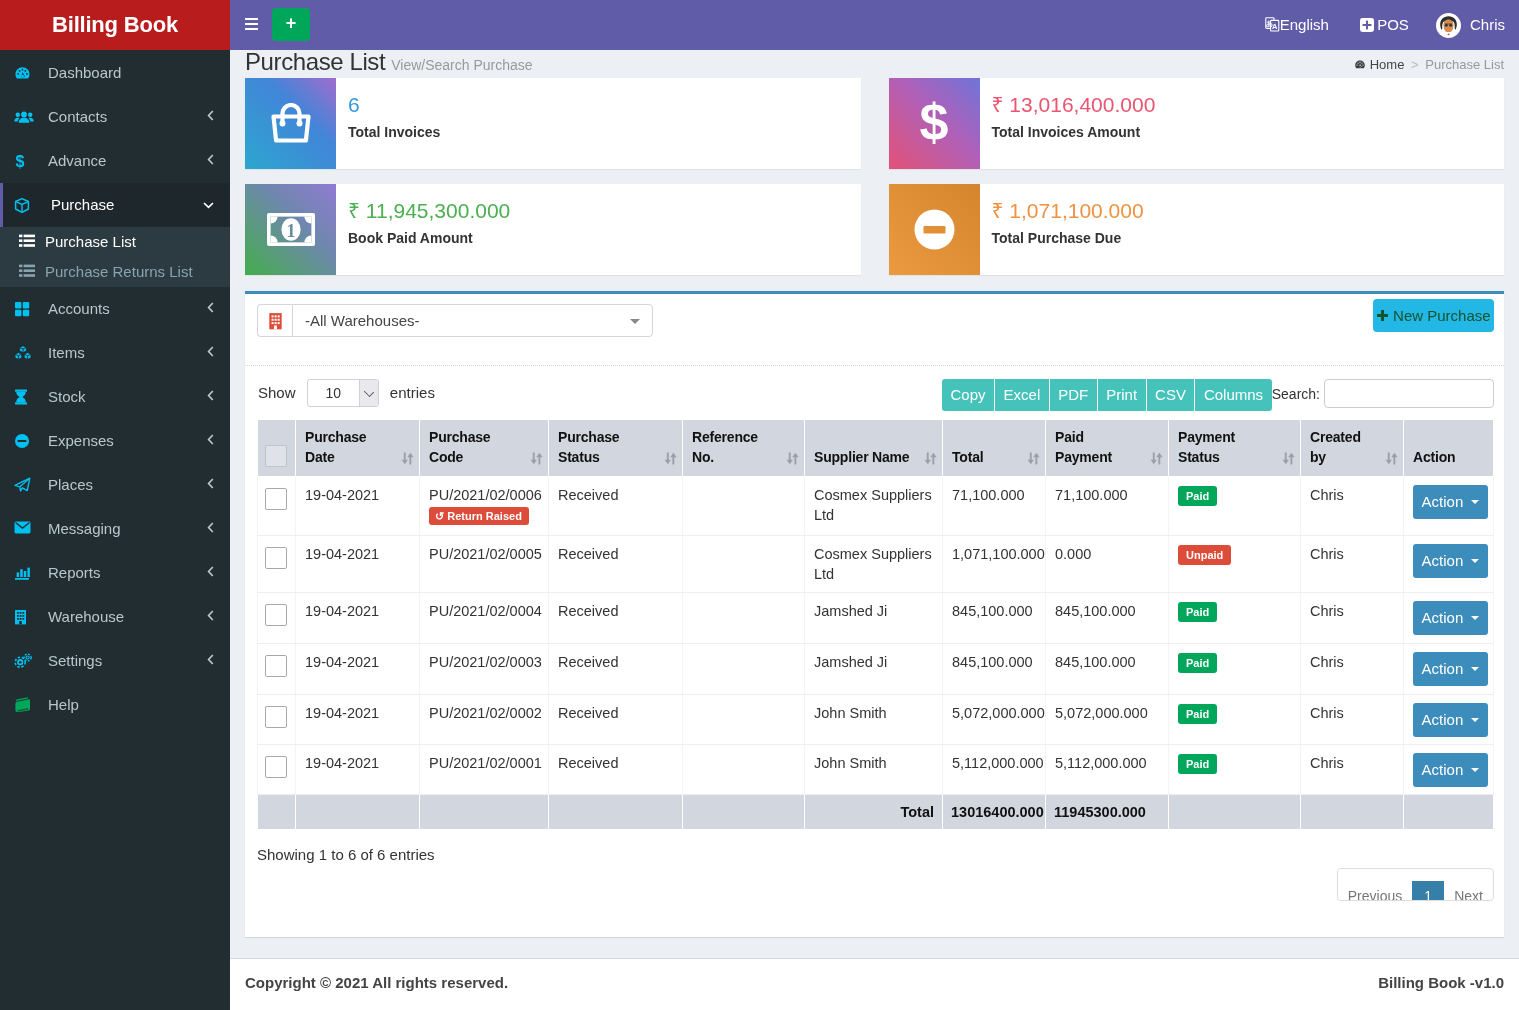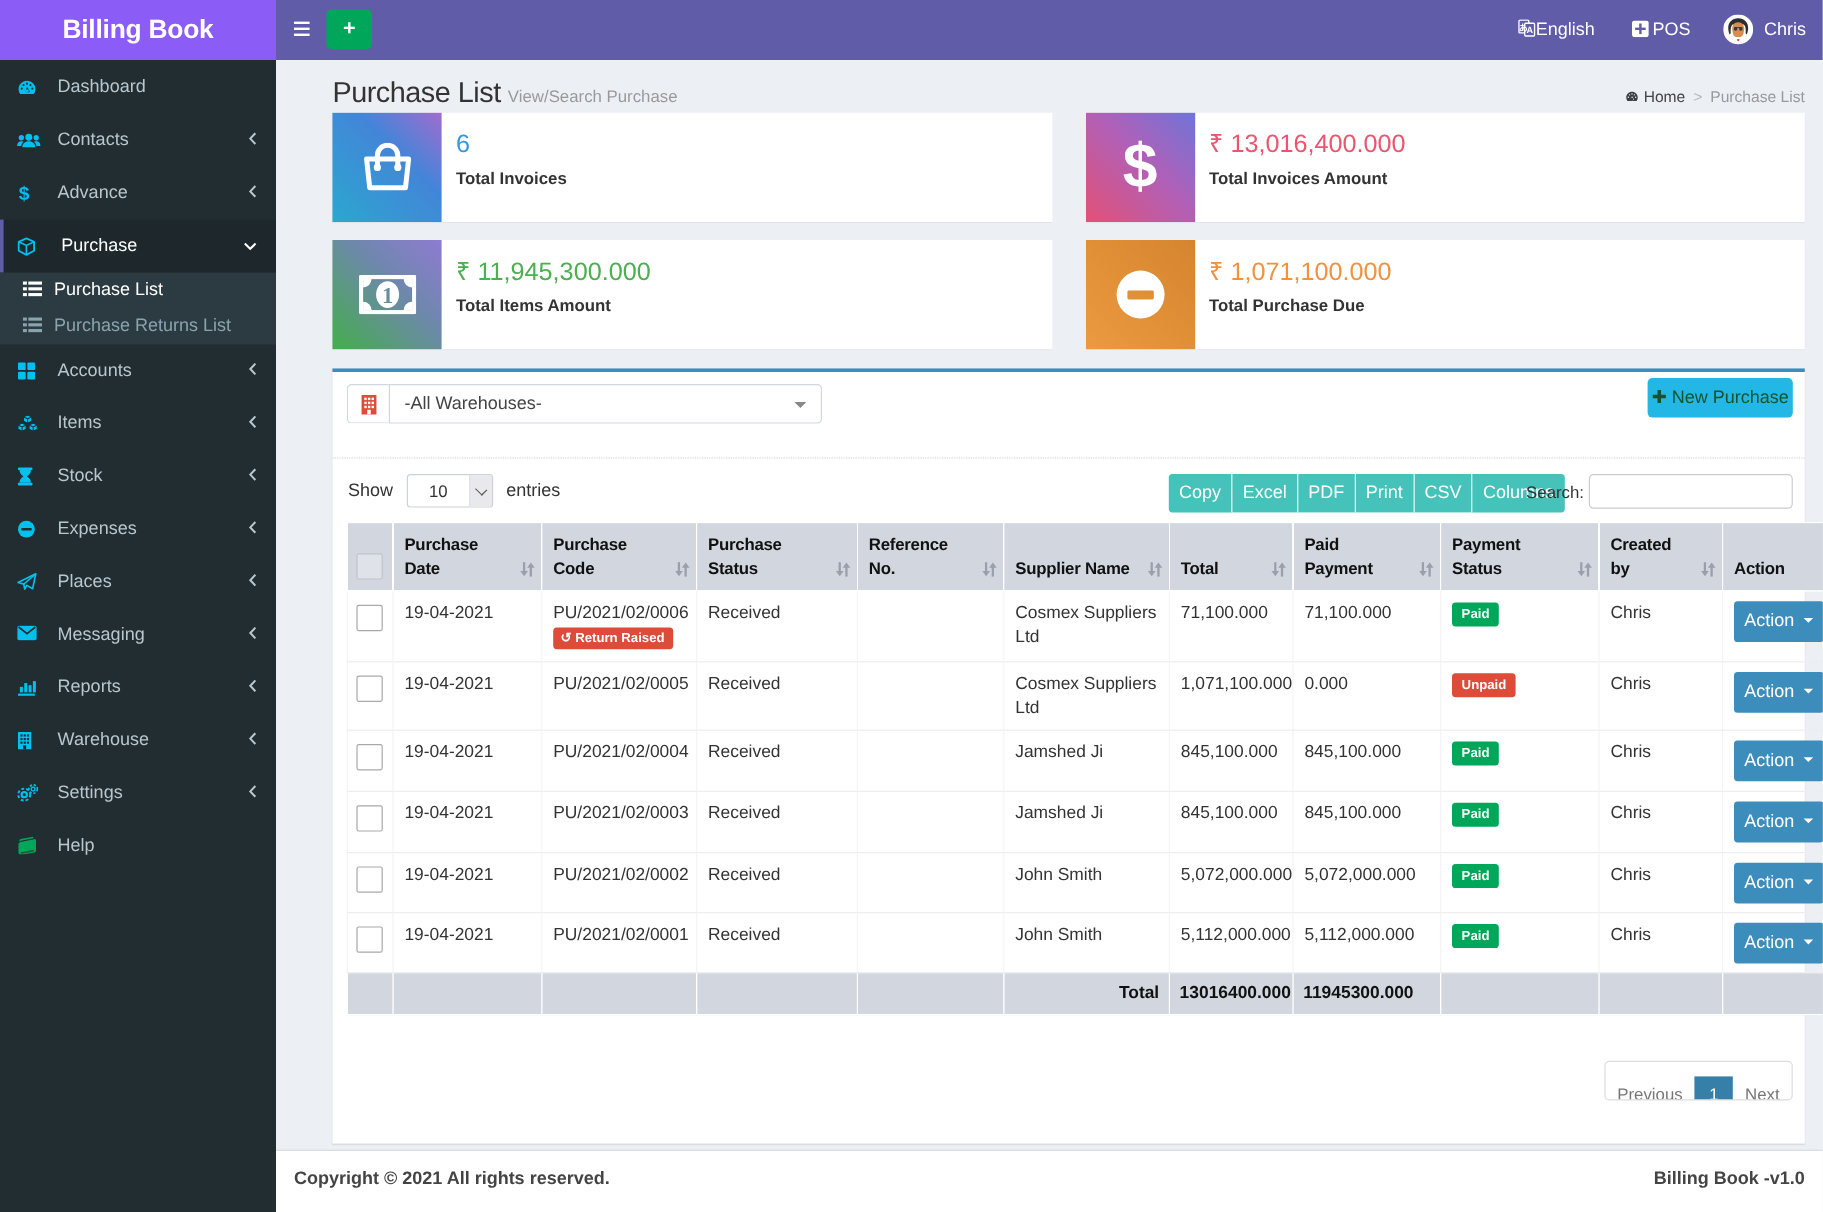--- a/index.html
+++ b/index.html
@@ -1,39 +1,39 @@
 <!DOCTYPE html>
 <html><head>
 <meta charset="utf-8">
 <title>Purchase List</title>
 <style>
 * { box-sizing: border-box; margin:0; padding:0; }
 html,body { width:1519px; height:1010px; overflow:hidden; }
 body { font-family:"Liberation Sans", sans-serif; font-size:15px; color:#333; background:#ecf0f5; position:relative; }
 .navbar { position:absolute; top:0; left:0; width:1519px; height:50px; background:#605ca8; z-index:10; }
-.logo { position:absolute; left:0; top:0; width:230px; height:50px; background:#8b5cf6; color:#fff; font-size:22px; font-weight:bold; text-align:center; line-height:50px; letter-spacing:-0.2px; }
+.logo { position:absolute; left:0; top:0; width:230px; height:50px; background:#b91c1c; color:#fff; font-size:22px; font-weight:bold; text-align:center; line-height:50px; letter-spacing:-0.2px; }
 .hamb { position:absolute; left:245px; top:18px; width:13px; height:13px; }
 .hamb div { height:2px; background:#fff; margin-bottom:3px; }
 .plusbtn { position:absolute; left:272px; top:8px; width:38px; height:33px; background:#00a65a; border-radius:4px; color:#fff; text-align:center; line-height:31px; font-size:18px; font-weight:bold; }
 .nav-right { position:absolute; right:0px; top:0; height:50px; }
 .nav-item { display:inline-block; color:#fff; font-size:15px; line-height:50px; vertical-align:top; }
 .sidebar { position:absolute; left:0; top:50px; width:230px; height:960px; background:#222d32; }
 .mi { position:relative; height:44px; line-height:44px; color:#b8c7ce; font-size:15px; cursor:pointer; }
 .mi .mic { position:absolute; left:14px; top:0px; width:22px; height:44px; }
 .mi .mic svg { position:absolute; top:50%; margin-top:-8px; }
 .mi .mt { margin-left:48px; }
 .mi .arr { position:absolute; right:16px; top:15px; }
 .mi.active { background:#1e282c; color:#fff; border-left:3px solid #605ca8; }
 .mi.active .mic { left:11px; }
 .submenu { background:#2c3b41; }
 .smi { position:relative; height:30px; line-height:30px; color:#8aa4af; font-size:15px; }
 .smi.on { color:#fff; }
 .smi .mic { position:absolute; left:19px; top:7px; }
 .smi .mt { margin-left:45px; }
-.content { position:absolute; left:230px; top:50px; width:1289px;padding-left:32px; }
+.content { position:absolute; left:230px; top:34px; width:1289px; }
 .chead { position:relative; height:44px; padding:14px 15px 0 15px; }
 .chead h1 { font-size:24px; font-weight:normal; color:#333; display:inline; letter-spacing:-0.4px; }
 .chead small { font-size:14px; color:#999; font-weight:normal; margin-left:6px; }
 .bcrumb { position:absolute; right:15px; top:23px; font-size:13px; color:#444; }
 .bcrumb .grey { color:#999; }
 .bcrumb .sep { color:#b8b8b8; margin:0 3px; }
 .cards { padding:0 15px; }
 .cardrow { display:flex; gap:28px; margin-bottom:15px; }
 .scard { flex:1; background:#fff; height:91px; display:flex; box-shadow:0 1px 1px rgba(0,0,0,0.05); }
 .scard .ic { width:91px; height:91px; flex:none; display:flex; align-items:center; justify-content:center; }
@@ -405,21 +405,21 @@
                     <ellipse cx="24" cy="16.5" rx="9.6" ry="11.2"></ellipse>
                   </g>
                   <text x="24" y="23.5" text-anchor="middle" font-family="Liberation Serif" font-size="19" font-weight="bold" fill="#000">1</text>
                 </mask>
               </defs>
               <rect x="0" y="0" width="48" height="33" rx="2" fill="#fff" mask="url(#mb)"></rect>
             </svg>
           </div>
           <div class="bd">
             <div class="val c-green">₹ 11,945,300.000</div>
-            <div class="lab">Total Items Amount</div>
+            <div class="lab">Book Paid Amount</div>
           </div>
         </div>
       <div class="scard">
           <div class="ic g4">
             <svg width="41" height="41" viewBox="0 0 41 41">
               <defs>
                 <mask id="mc">
                   <rect width="41" height="41" fill="#fff"></rect>
                   <rect x="9.5" y="17" width="22" height="7.5" rx="1.2" fill="#000"></rect>
                 </mask>
@@ -667,17 +667,18 @@
             <td></td>
             <td style="text-align:right">Total</td>
             <td>13016400.000</td>
             <td>11945300.000</td>
             <td></td>
             <td></td>
             <td></td>
       </tr>
     </tbody>
       </table>
+    <div class="dtinfo">Showing 1 to 6 of 6 entries</div>
     <div class="pager"><span>Previous</span><span class="pact">1</span><span>Next</span></div>
   </div>
 </div>
 
 <div class="footer"><span class="ver"><b>Billing Book -v1.0</b></span><b>Copyright © 2021 All rights reserved.</b></div>
 
 </body></html>

